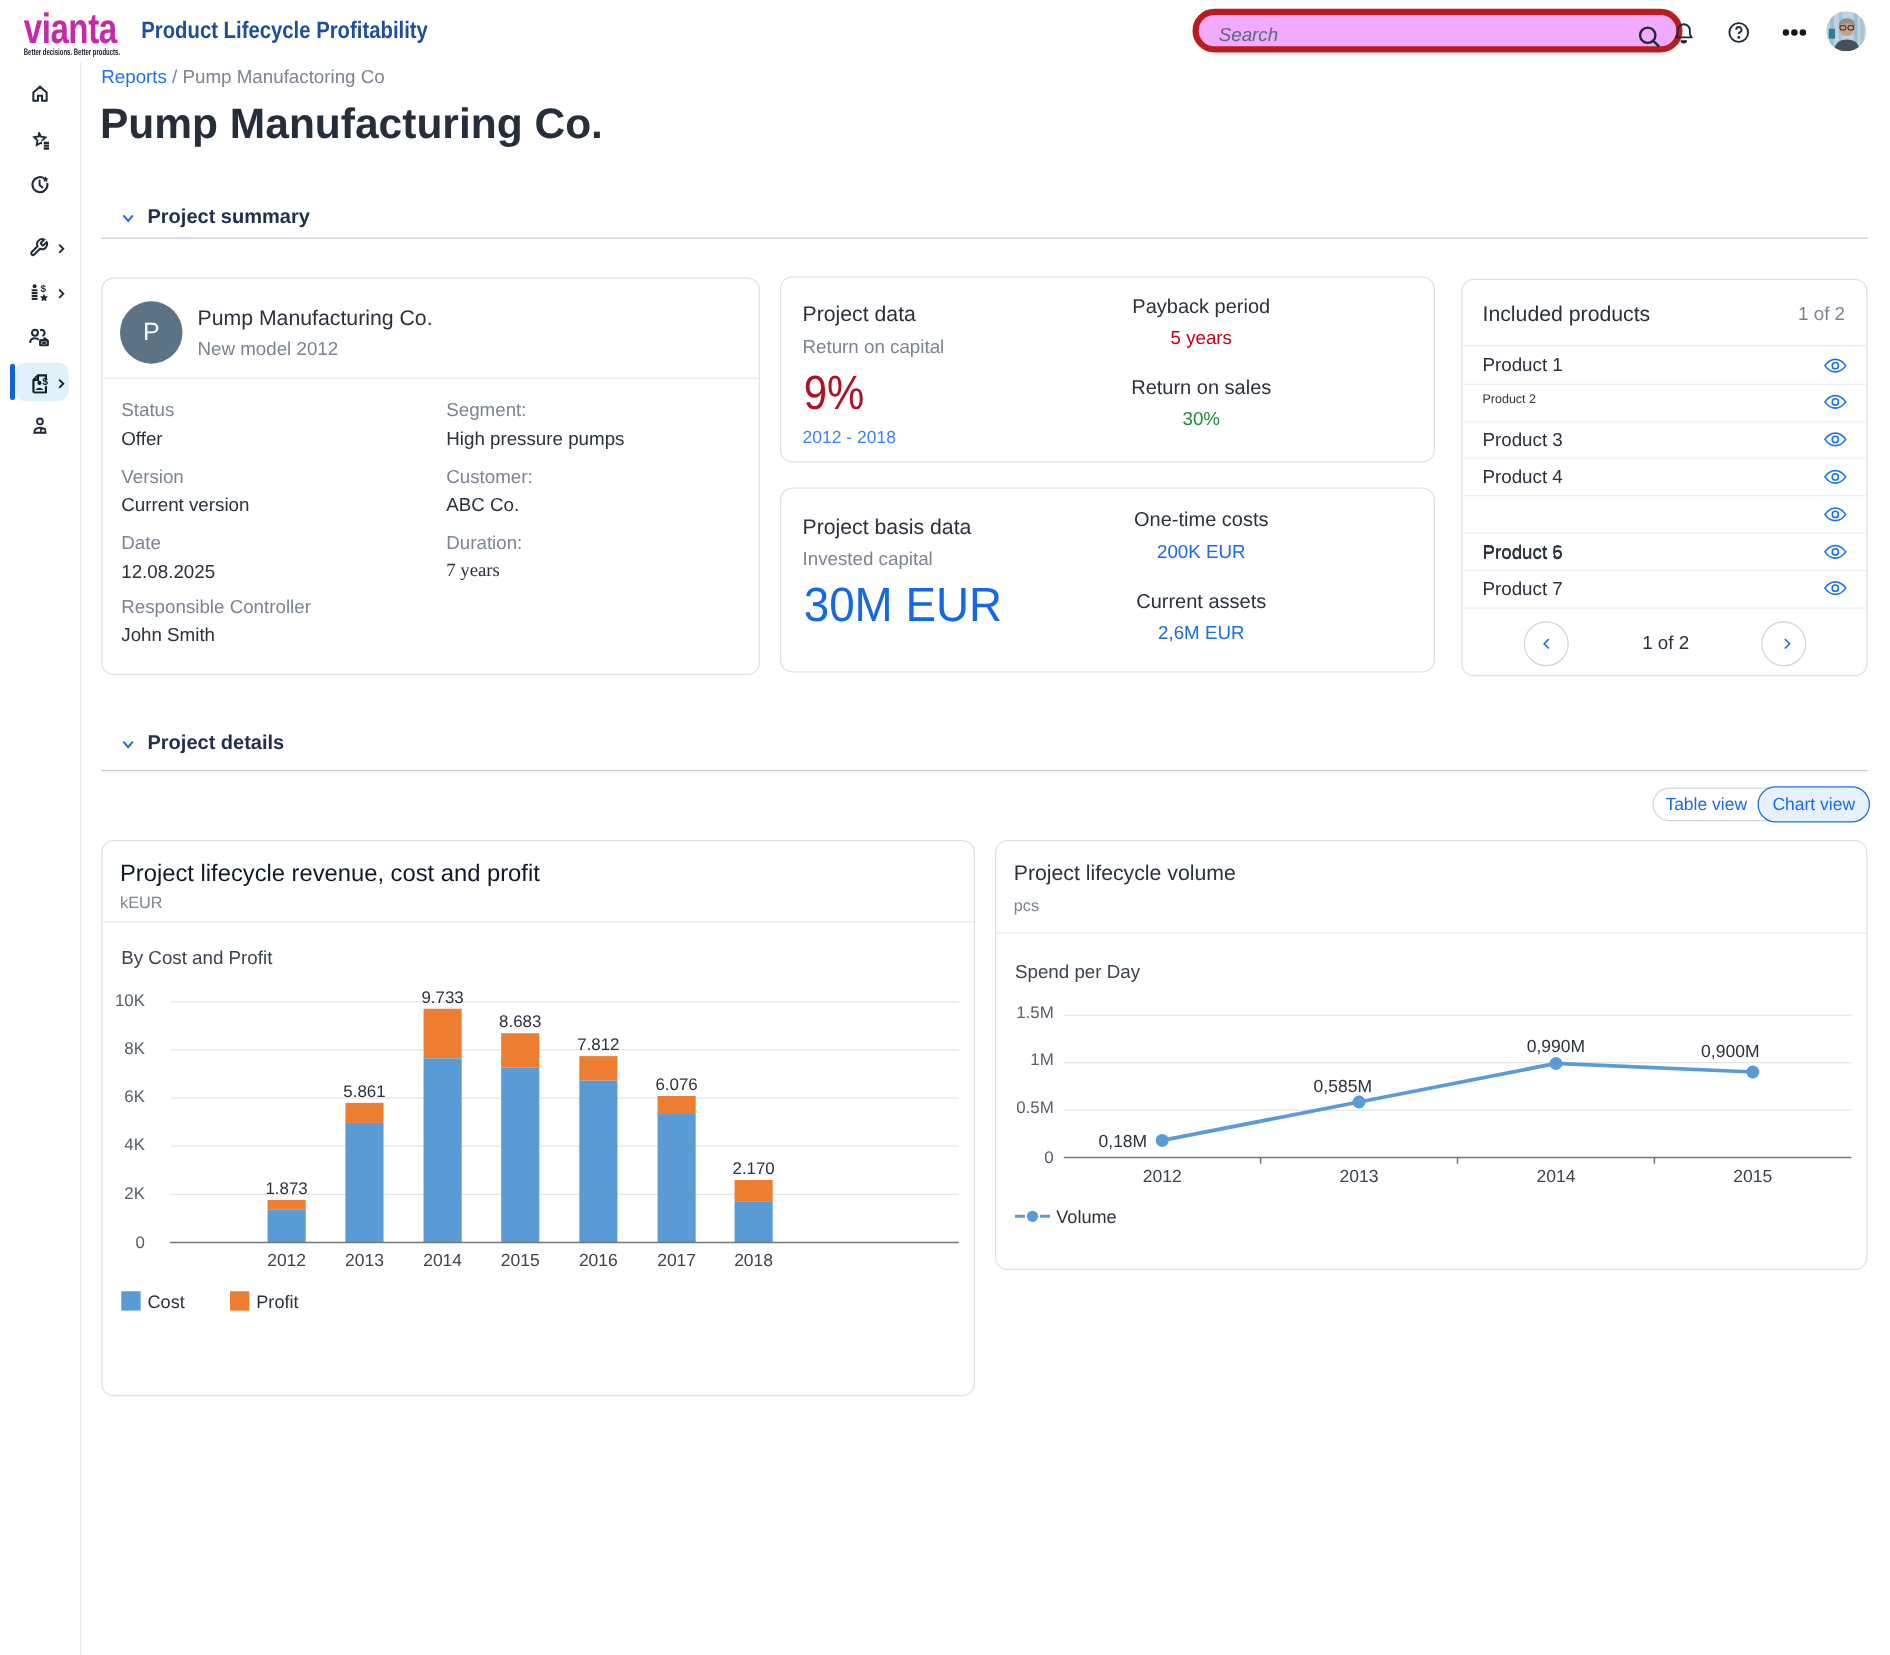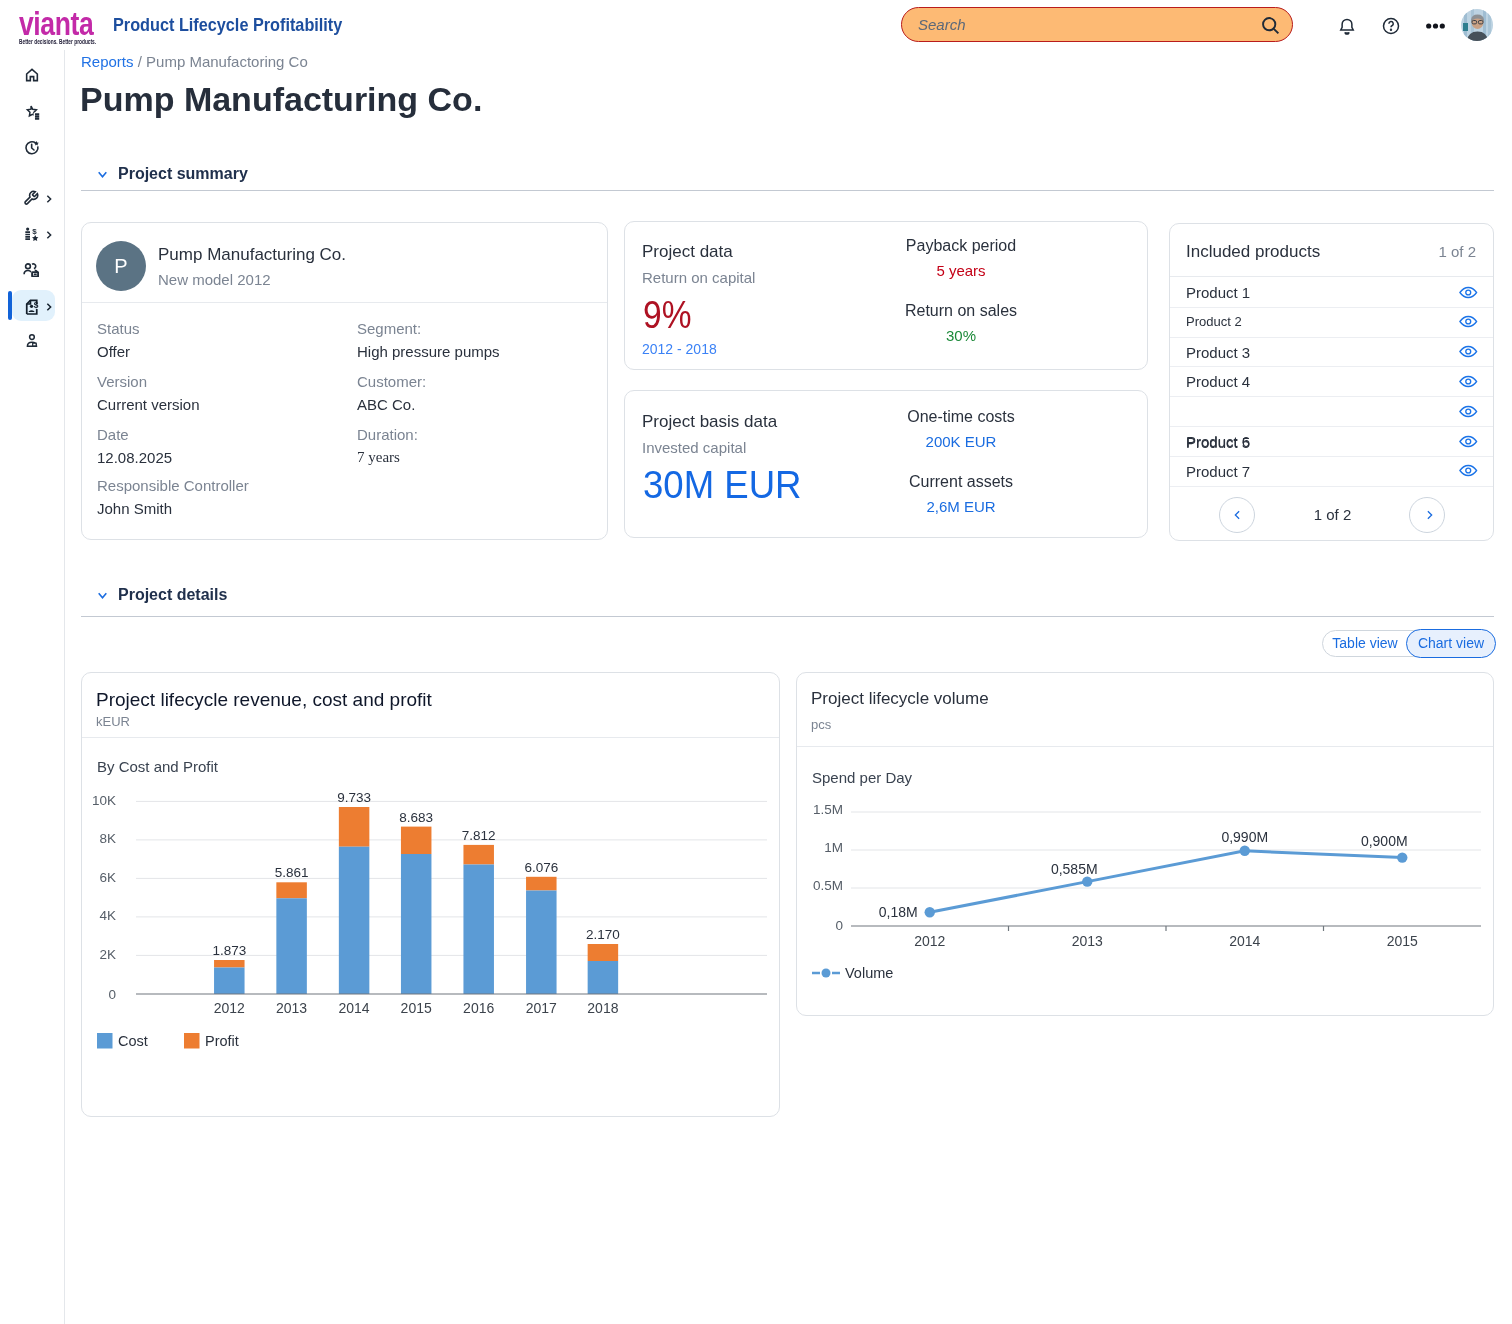--- a/index.html
+++ b/index.html
@@ -14,21 +14,21 @@
 <div id="page">
 
 <div class="abs" style="left:0;top:0;width:1224px;height:50px;background:#fff;">
 
   <div class="abs" style="left:19px;top:10px;width:120px;">
     <div style="font-size:34px;font-weight:bold;color:#c32aa8;letter-spacing:-0.5px;line-height:27px;transform:scaleX(.78);transform-origin:left top;">vianta</div>
     <div style="font-size:7.5px;font-weight:bold;color:#23203a;margin-top:0px;transform:scaleX(.64);transform-origin:left top;white-space:nowrap;">Better decisions. Better products.</div>
   </div>
   <div class="abs" style="left:113px;top:14px;font-size:19px;font-weight:bold;color:#1d4e9e;transform:scaleX(.855);transform-origin:left top;white-space:nowrap;">Product Lifecycle Profitability</div>
 
-  <div class="abs" style="left:901px;top:7px;width:392px;height:35px;background:#fdba74;border:1px solid #b91c1c;border-radius:18px;">
+  <div class="abs" style="left:954px;top:7px;width:392px;height:35px;background:#f0abfc;border:5px solid #b91c1c;border-radius:18px;">
     <div class="abs" style="left:16px;top:8px;font-size:15px;font-style:italic;color:#5c6879;">Search</div>
     <svg class="abs" style="right:11px;top:7px;" width="21" height="21" viewBox="0 0 24 24" fill="none" stroke="#1f2a37" stroke-width="2.2">
           <circle cx="10.5" cy="10.5" r="7"></circle>
           <line x1="15.8" y1="15.8" x2="21" y2="21"></line>
         </svg>
   </div>
 
   <svg class="abs" style="left:1338px;top:17px;" width="18" height="19" viewBox="0 0 24 24" fill="none" stroke="#1f2a37" stroke-width="2">
         <path d="M12 2.5a6.5 6.5 0 0 0-6.5 6.5v4l-1.8 3.5h16.6L18.5 13V9A6.5 6.5 0 0 0 12 2.5z"></path>
         <path d="M9.5 19.5a2.5 2.5 0 0 0 5 0" fill="#1f2a37"></path>
@@ -193,21 +193,21 @@
   <div class="abs" style="left:16px;top:18px;font-size:17px;color:#2a313d;">Included products</div>
   <div class="abs" style="right:17px;top:19px;font-size:15px;color:#7b8492;">1 of 2</div>
   <div class="abs" style="left:0;top:52px;width:100%;height:1px;background:#e7eaee;"></div>
   <div id="prodrows">
         <div class="abs" style="left:16px;top:60px;font-size:15px;color:#2a313d;">Product 1</div>
         <svg class="abs" style="left:289px;top:61.5px;" width="18.5" height="13" viewBox="0 0 24 16" fill="none" stroke="#1a73e8" stroke-width="1.7">
           <path d="M12 1.5 C6.5 1.5 2.6 6 1.2 8 c1.4 2 5.3 6.5 10.8 6.5 s9.4-4.5 10.8-6.5 C21.4 6 17.5 1.5 12 1.5z"></path>
           <circle cx="12" cy="8" r="3.2"></circle>
         </svg>
         <div class="abs" style="left:0;top:82.8px;width:100%;height:1px;background:#eceef2;"></div>
-        <div class="abs" style="left:16px;top:89.8px;font-size:13px;color:#2a313d;">Product 2</div>
+        <div class="abs" style="left:16px;top:89.8px;font-size:10px;color:#2a313d;">Product 2</div>
         <svg class="abs" style="left:289px;top:91.3px;" width="18.5" height="13" viewBox="0 0 24 16" fill="none" stroke="#1a73e8" stroke-width="1.7">
           <path d="M12 1.5 C6.5 1.5 2.6 6 1.2 8 c1.4 2 5.3 6.5 10.8 6.5 s9.4-4.5 10.8-6.5 C21.4 6 17.5 1.5 12 1.5z"></path>
           <circle cx="12" cy="8" r="3.2"></circle>
         </svg>
         <div class="abs" style="left:0;top:112.6px;width:100%;height:1px;background:#eceef2;"></div>
         <div class="abs" style="left:16px;top:119.6px;font-size:15px;color:#2a313d;">Product 3</div>
         <svg class="abs" style="left:289px;top:121.1px;" width="18.5" height="13" viewBox="0 0 24 16" fill="none" stroke="#1a73e8" stroke-width="1.7">
           <path d="M12 1.5 C6.5 1.5 2.6 6 1.2 8 c1.4 2 5.3 6.5 10.8 6.5 s9.4-4.5 10.8-6.5 C21.4 6 17.5 1.5 12 1.5z"></path>
           <circle cx="12" cy="8" r="3.2"></circle>
         </svg>

